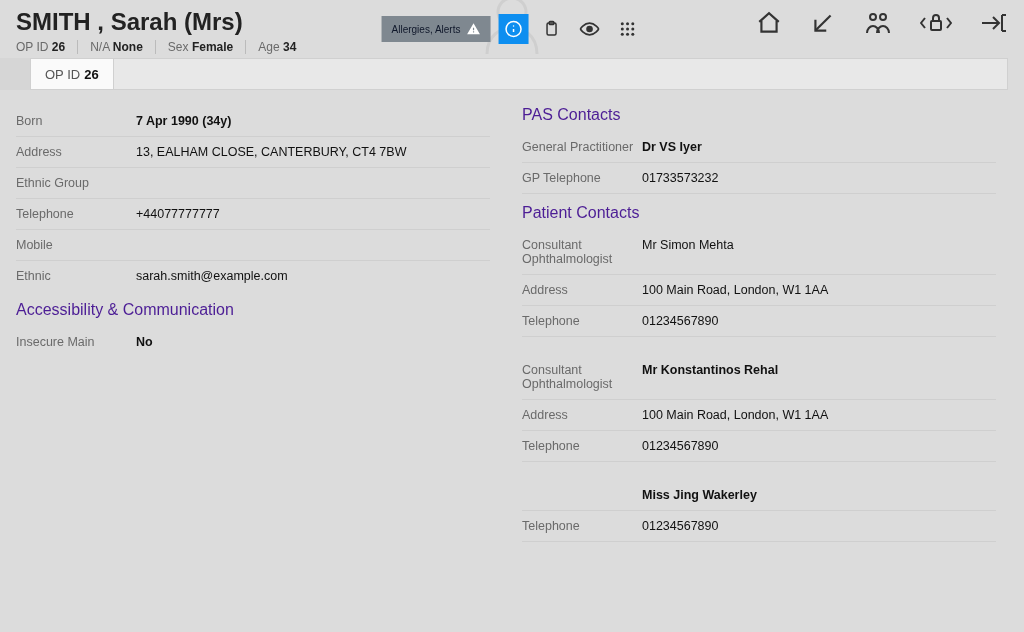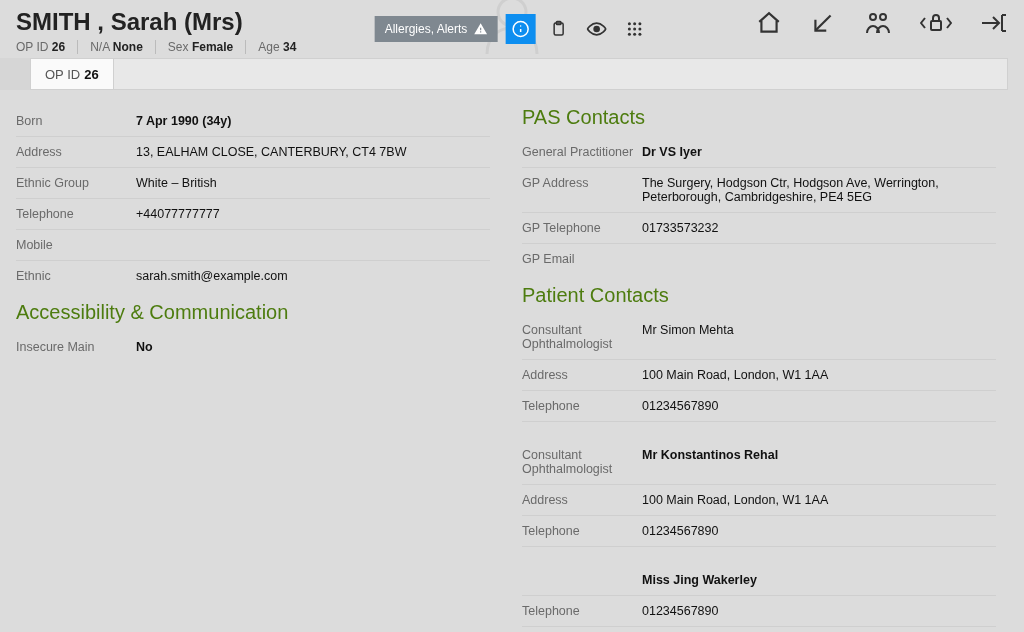--- a/index.html
+++ b/index.html
@@ -21,21 +21,21 @@
   .patient-block { flex: 0 0 auto; }
   .patient-name { font-size: 24px; font-weight: 600; color: #222; }
   .meta-row { margin-top: 4px; display: flex; gap: 10px; font-size: 12px; color: #6a6a6a; align-items:flex-end;}
   .meta-row .bold { font-weight: 700; color: #222; }
   .meta-sep { border-left:1px solid #bbb; height:14px; margin:0 2px;}
   .center-icons {
     position: absolute; left: 50%; transform: translateX(-50%); top: 14px;
     display: flex; align-items: center; gap: 8px;
   }
   .alert-btn {
-    background: #7f8890; color: #ffffff; font-size: 12px; padding: 6px 10px;
+    background: #7f8890; color: #0f172a; font-size: 10px; padding: 6px 10px;
     display: inline-flex; align-items: center; gap: 6px; cursor: pointer;
   }
   .info-btn {
     background: #0d8ef0; color: #fff; width: 30px; height: 30px; display:inline-flex;
     align-items:center; justify-content:center; cursor:pointer;
   }
   .icon-btn {
     width: 30px; height: 30px; display:inline-flex; align-items:center; justify-content:center;
     cursor:pointer; color:#333;
   }
@@ -52,21 +52,21 @@
   .tab {
     display:flex; align-items:center; padding:0 14px; font-size:13px; color:#555;
     background:#fafafa; border-right:1px solid #d0d0d0; cursor:pointer;
   }
   .tab .bold { font-weight:700; color:#111; margin-left:4px;}
   .content {
     display:flex; padding: 16px 28px 0 16px; gap: 32px;
     height: calc(632px - 58px - 32px); overflow:auto;
   }
   .col { flex:1; }
-  .section-title { color:#4d7c0f; font-size:20px; margin: 10px 0 8px 0; }
+  .section-title { color:#4c1d95; font-size:16px; margin: 10px 0 8px 0; }
   .row { display:flex; border-bottom:1px solid #cfcfcf; padding:8px 0; font-size:12.5px;}
   .row.no-border { border-bottom:none; }
   .label { width:120px; color:#6a6a6a; flex-shrink:0;}
   .value { flex:1; color:#111; font-weight:500;}
   .right-col .label { width:120px;}
   .group-gap { height:18px;}
   svg { display:block;}
 </style>
 </head>
 <body>
@@ -187,21 +187,20 @@
     <div class="row">
       <div class="label">Born</div>
       <div class="value" style="font-weight:700;">7 Apr 1990 (34y)</div>
     </div>
     <div class="row">
       <div class="label">Address</div>
       <div class="value">13, EALHAM CLOSE, CANTERBURY, CT4 7BW</div>
     </div>
     <div class="row">
       <div class="label">Ethnic Group</div>
-      <div class="value">White – British</div>
     </div>
     <div class="row">
       <div class="label">Telephone</div>
       <div class="value">+44077777777</div>
     </div>
     <div class="row">
       <div class="label">Mobile</div>
       <div class="value"></div>
     </div>
     <div class="row no-border">
@@ -215,31 +214,23 @@
     </div>
   </div>
 
   <div class="col right-col">
     <div class="section-title" style="margin-top:0;">PAS Contacts</div>
     <div class="row">
       <div class="label">General Practitioner</div>
       <div class="value" style="font-weight:700;">Dr VS Iyer</div>
     </div>
     <div class="row">
-      <div class="label">GP Address</div>
-      <div class="value">The Surgery, Hodgson Ctr, Hodgson Ave, Werrington, Peterborough, Cambridgeshire, PE4 5EG</div>
-    </div>
-    <div class="row">
       <div class="label">GP Telephone</div>
       <div class="value">01733573232</div>
     </div>
-    <div class="row no-border">
-      <div class="label">GP Email</div>
-      <div class="value"></div>
-    </div>
 
     <div class="section-title">Patient Contacts</div>
 
     <div class="row">
       <div class="label">Consultant Ophthalmologist</div>
       <div class="value" style="font-weight:400;">Mr Simon Mehta</div>
     </div>
     <div class="row">
       <div class="label">Address</div>
       <div class="value">100 Main Road, London, W1 1AA</div>

